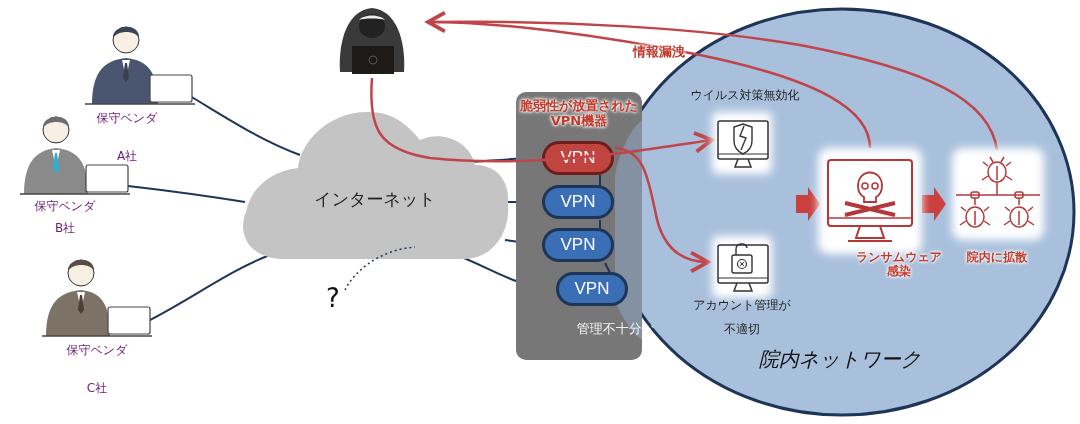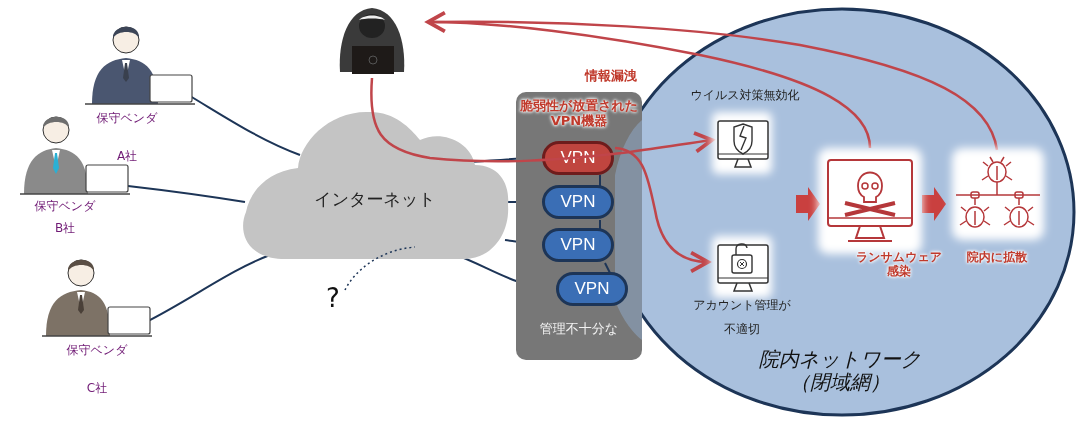--- a/index.html
+++ b/index.html
@@ -8,21 +8,21 @@
   #stage { position: absolute; left: 0; top: 0; width: 1080px; height: 424px; }
   .lbl { position: absolute; white-space: nowrap; color: #222; text-align: center; line-height: 1.15; }
   .vendor-lbl { font-size: 12px; color: #701a75; }
   .red-lbl { color: #c0392b; font-weight: bold; text-shadow: 0 0 3px #fff, 0 0 3px #fff, 0 0 4px #fff; }
   .vpn-box { position: absolute; width: 72px; height: 34px; border-radius: 17px; border: 3px solid #1d3557;
              background: #3a6eb5; color: #fff; font-size: 17px; display: flex; align-items: center;
              justify-content: center; box-sizing: border-box; font-family: "Liberation Sans", sans-serif; }
   .vpn-box.vuln { background: #c0453f; border-color: #6e1c1c; }
   .panel { position: absolute; left: 516px; top: 92px; width: 126px; height: 268px; background: #777777;
            border-radius: 10px; }
-  .panel-note { color: #f2f2f2; font-size: 13px; }
+  .panel-note { color: #f2f2f2; font-size: 13px; padding-left: 37px; }
 </style>
 </head>
 <body>
 
 <div id="stage">
 <svg width="1080" height="424" viewBox="0 0 1080 424" xmlns="http://www.w3.org/2000/svg" style="position:absolute;left:0;top:0">
   <defs>
     <marker id="redArrow" viewBox="0 0 12 12" refX="10" refY="6" markerWidth="9" markerHeight="9" orient="auto">
       <path d="M1,1 L10,6 L1,11" fill="none" stroke="#c0454a" stroke-width="2"></path>
     </marker>
@@ -179,30 +179,29 @@
   <div style="margin-top:8px">B社</div>
 </div>
 <div class="lbl vendor-lbl" style="left:62px;top:344px;width:70px;">
   <div>保守ベンダ</div>
   <div style="margin-top:24px">C社</div>
 </div>
 
 <div class="lbl" style="left:300px;top:190px;width:150px;font-size:17px;">インターネット</div>
 <div class="lbl" style="left:318px;top:284px;width:30px;font-size:26px;color:#111;">?</div>
 
-<div class="lbl red-lbl" style="left:576px;top:45px;width:70px;font-size:13px;margin-top:24px;">情報漏洩</div>
+<div class="lbl red-lbl" style="left:624px;top:45px;width:70px;font-size:13px;">情報漏洩</div>
 
 <div class="lbl" style="left:680px;top:89px;width:130px;font-size:12px;">ウイルス対策無効化</div>
 <div class="lbl" style="left:680px;top:299px;width:124px;font-size:12px;">
   <div>アカウント管理が</div>
   <div style="margin-top:10px">不適切</div>
 </div>
 <div class="lbl red-lbl" style="left:820px;top:251px;width:100px;font-size:12px;margin-left:29px;">
   <div>ランサムウェア</div>
   <div>感染</div>
 </div>
 <div class="lbl red-lbl" style="left:955px;top:251px;width:84px;font-size:12px;">院内に拡散</div>
 
 <div class="lbl" style="left:740px;top:348px;width:200px;font-size:20px;color:#111;font-style:italic;">
   <div>院内ネットワーク</div>
-  <div>（閉域網）</div>
 </div>
 </div>
 
 </body></html>

